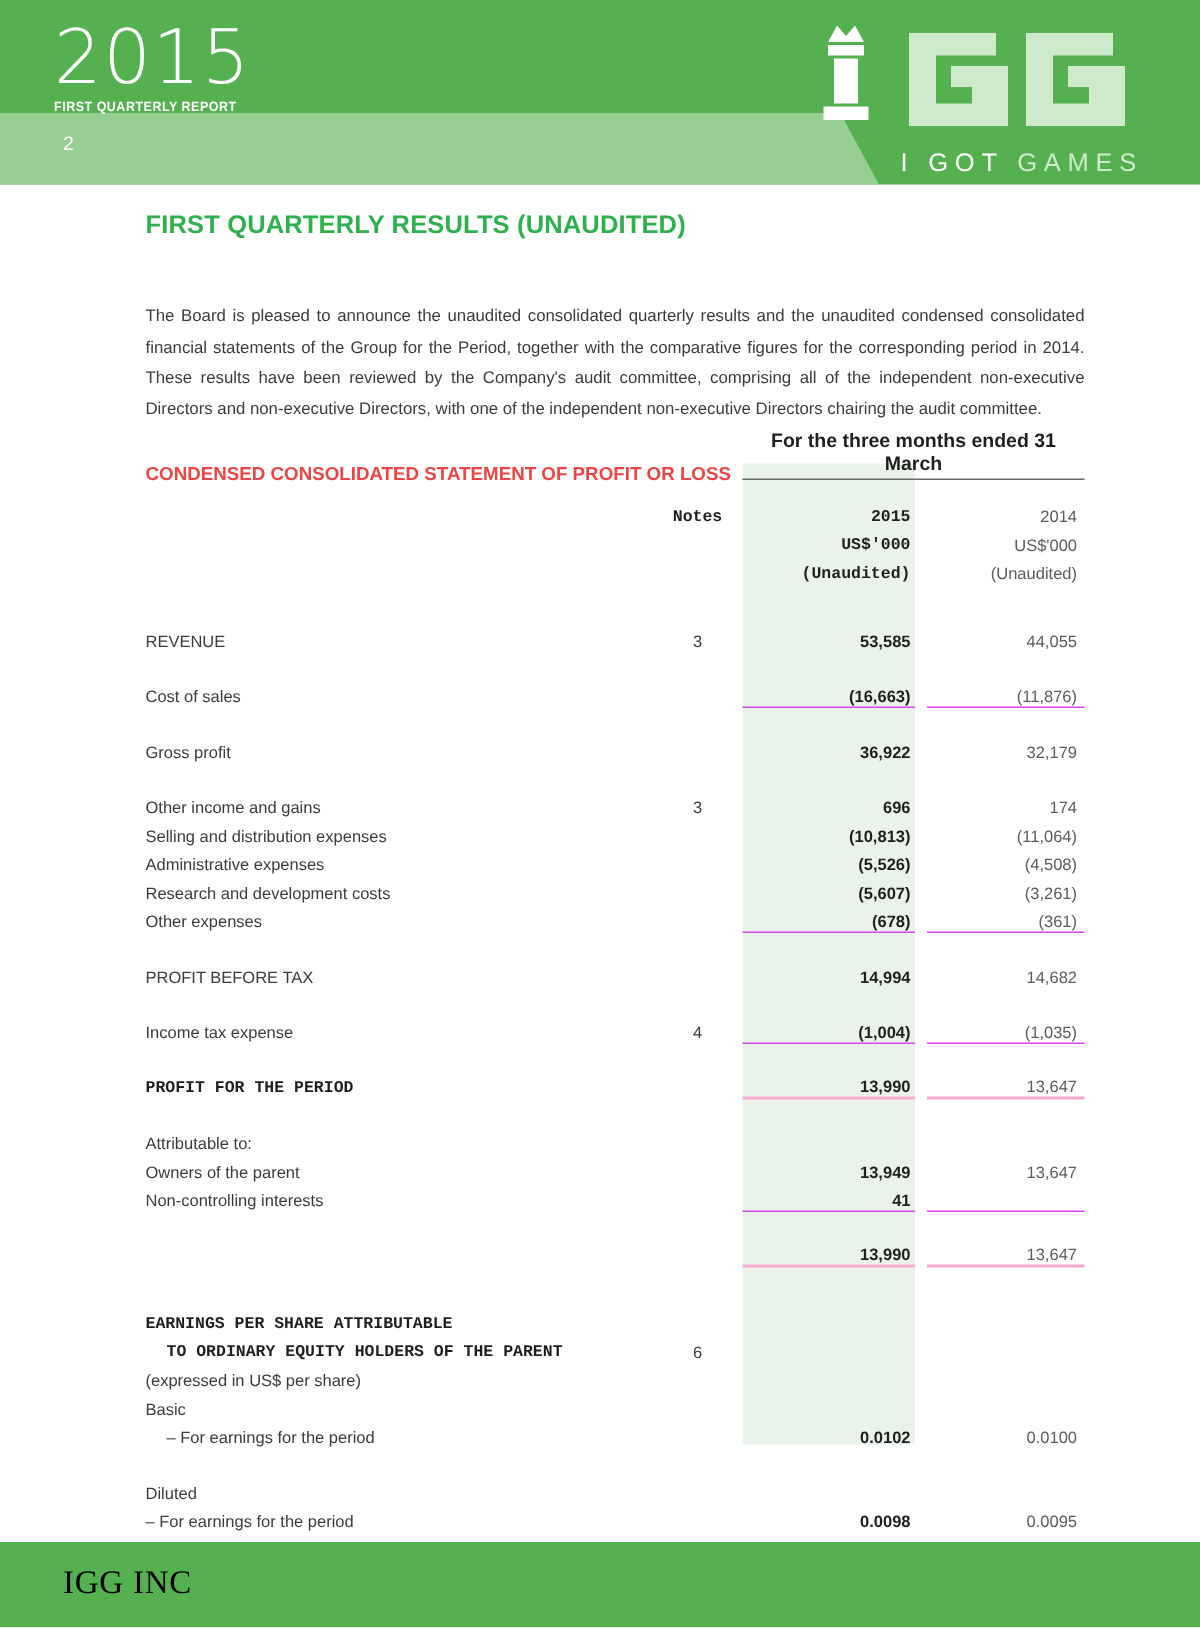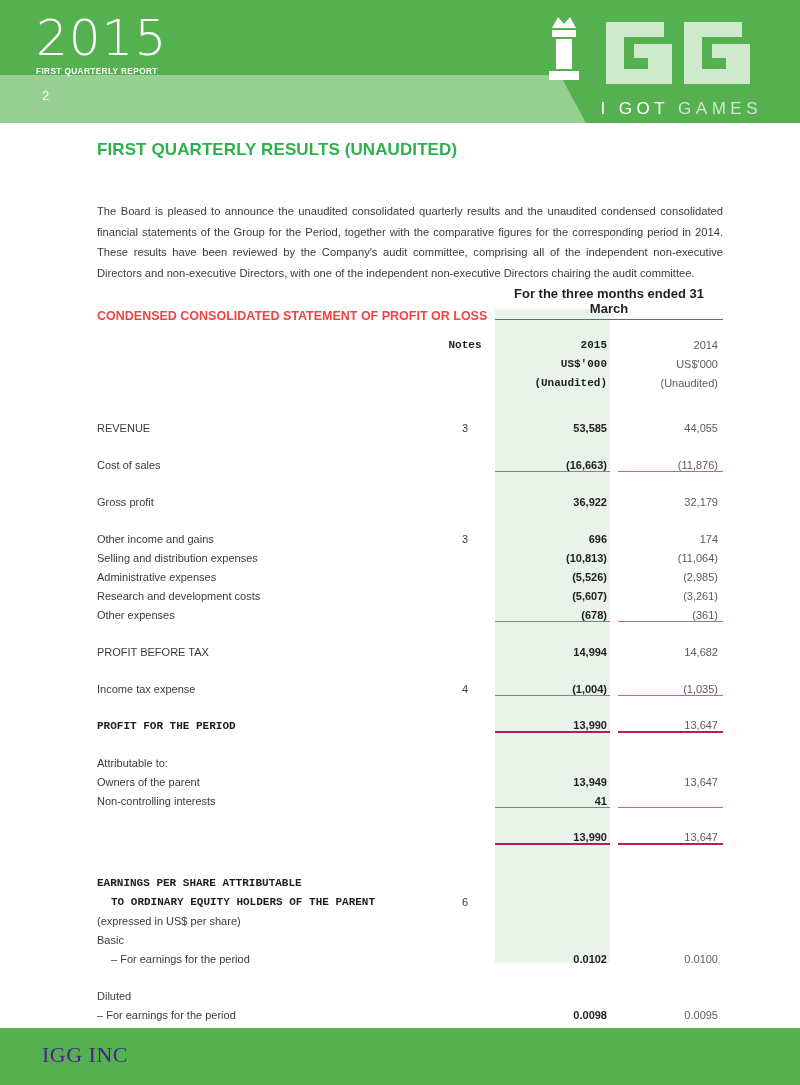--- a/index.html
+++ b/index.html
@@ -187,39 +187,39 @@
     font-size: 13px;
     color: #1f1f1f;
     padding-bottom: 3px !important;
   }
   .period-rule {
     height: 1px;
     background: #6a6a6a;
   }
 
   .rule-thin   { border-bottom: 1px solid #d946ef; }
-  .rule-thick  { border-bottom: 2px solid #be185d; margin-left: 44px; }
+  .rule-thick  { border-bottom: 2px solid #f9a8d4; margin-left: 44px; }
 
   .indent1 { padding-left: 14px !important; }
 
   
   .footer {
     position: absolute;
     left: 0;
     bottom: 0;
     width: 800px;
     height: 57px;
     background: #55b150;
   }
   .footer-title {
     position: absolute;
     left: 42px;
     top: 14px;
     font-size: 22px;
-    color: #4c1d95;
+    color: #000000;
     font-family: "Liberation Serif", serif;
     letter-spacing: 0.5px;
   }
 </style>
 </head>
 <body>
 
 <div class="page">
 
   <div class="header">
@@ -364,21 +364,21 @@
         <td class="c-notes"></td>
         <td class="c-2015 num2015">(10,813)</td>
         <td></td>
         <td class="c-2014 num2014">(11,064)</td>
       </tr>
       <tr class="r">
         <td>Administrative expenses</td>
         <td class="c-notes"></td>
         <td class="c-2015 num2015">(5,526)</td>
         <td></td>
-        <td class="c-2014 num2014">(2,985)</td>
+        <td class="c-2014 num2014">(4,508)</td>
       </tr>
       <tr class="r">
         <td>Research and development costs</td>
         <td class="c-notes"></td>
         <td class="c-2015 num2015">(5,607)</td>
         <td></td>
         <td class="c-2014 num2014">(3,261)</td>
       </tr>
       <tr class="r">
         <td>Other expenses</td>

